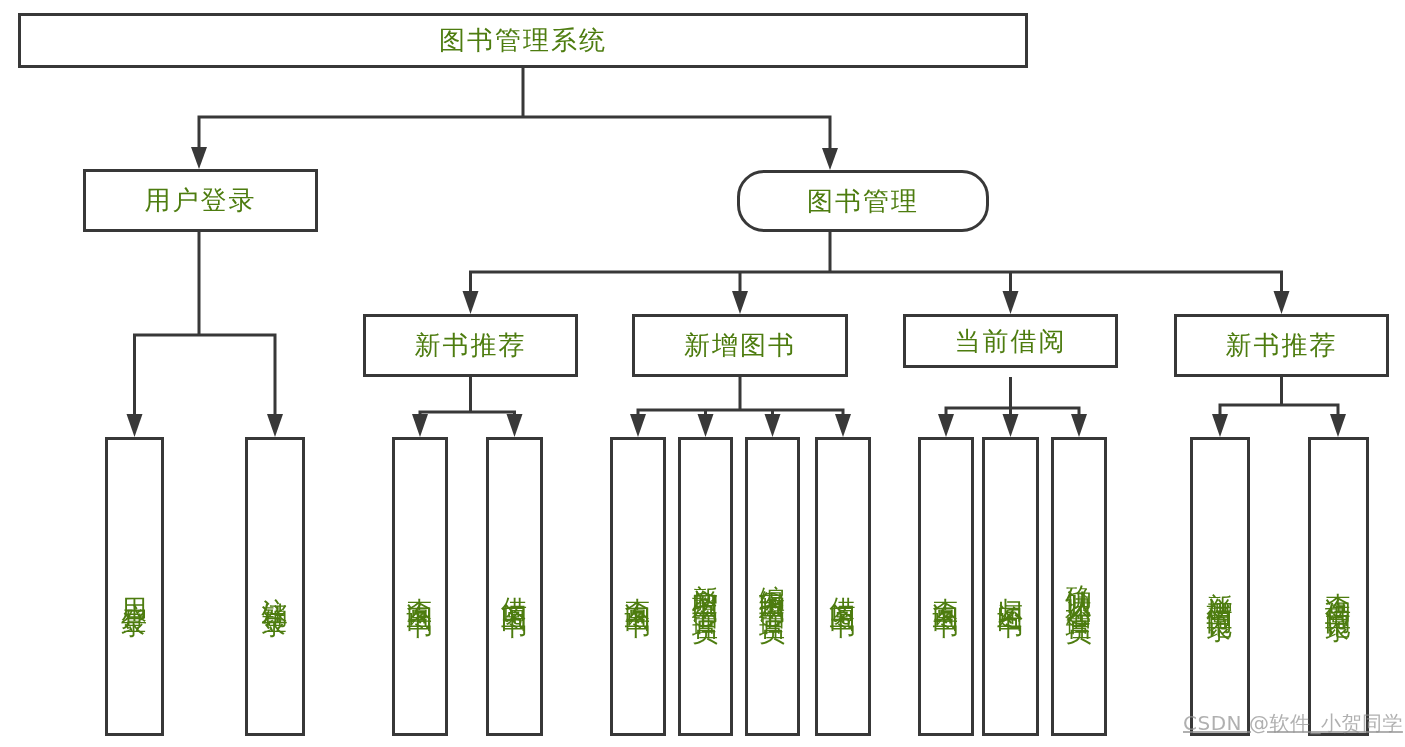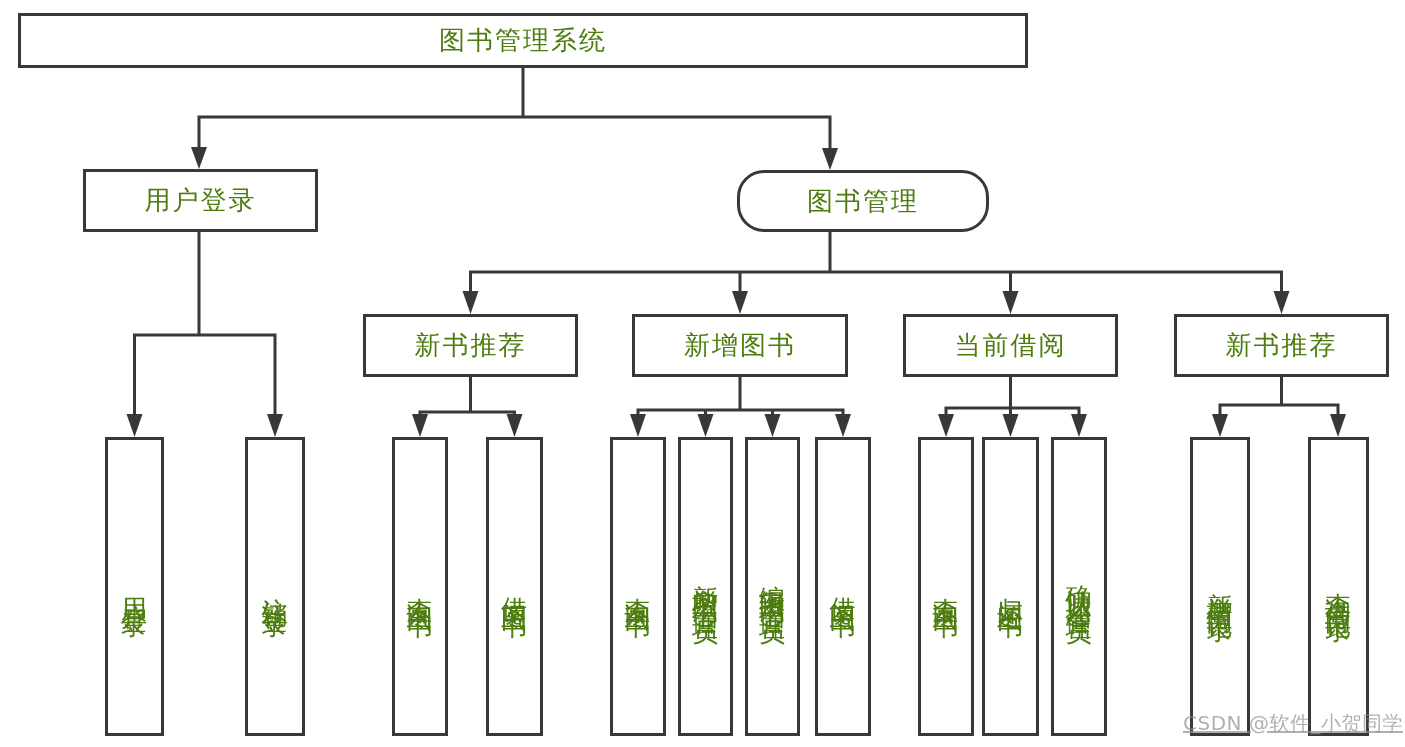--- a/index.html
+++ b/index.html
@@ -42,21 +42,21 @@
     white-space: normal;
   }
 
   
   #n-root            { left: 18px;   top: 13px;  width: 1010px; height: 55px; }
   #n-user-login      { left: 83px;   top: 169px; width: 235px;  height: 63px; }
   #n-book-mgmt       { left: 737px;  top: 170px; width: 252px;  height: 62px; border-radius: 27px; }
 
   #n-new-book        { left: 363px;  top: 314px; width: 215px;  height: 63px; }
   #n-book-borrow     { left: 632px;  top: 314px; width: 216px;  height: 63px; }
-  #n-current-borrow  { left: 903px;  top: 314px; width: 215px;  height: 63px; }
+  #n-current-borrow  { left: 903px;  top: 314px; width: 215px;  height: 54px; }
   #n-borrow-records  { left: 1174px; top: 314px; width: 215px;  height: 63px; }
 
   .leaf { top: 437px; height: 299px; }
   #l-user-login      { left: 105px;  width: 59px; }
   #l-logout          { left: 245px;  width: 60px; }
   #l-query-1         { left: 392px;  width: 56px; }
   #l-borrow-1        { left: 486px;  width: 57px; }
   #l-query-2         { left: 610px;  width: 56px; }
   #l-add-admin       { left: 678px;  width: 55px; }
   #l-edit-admin      { left: 745px;  width: 55px; }

